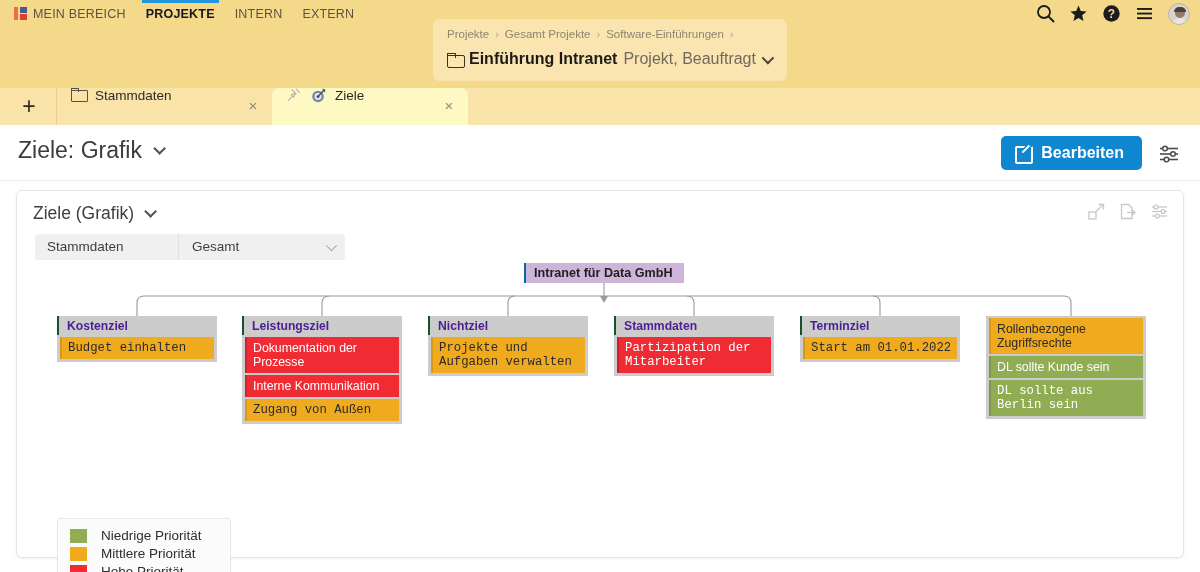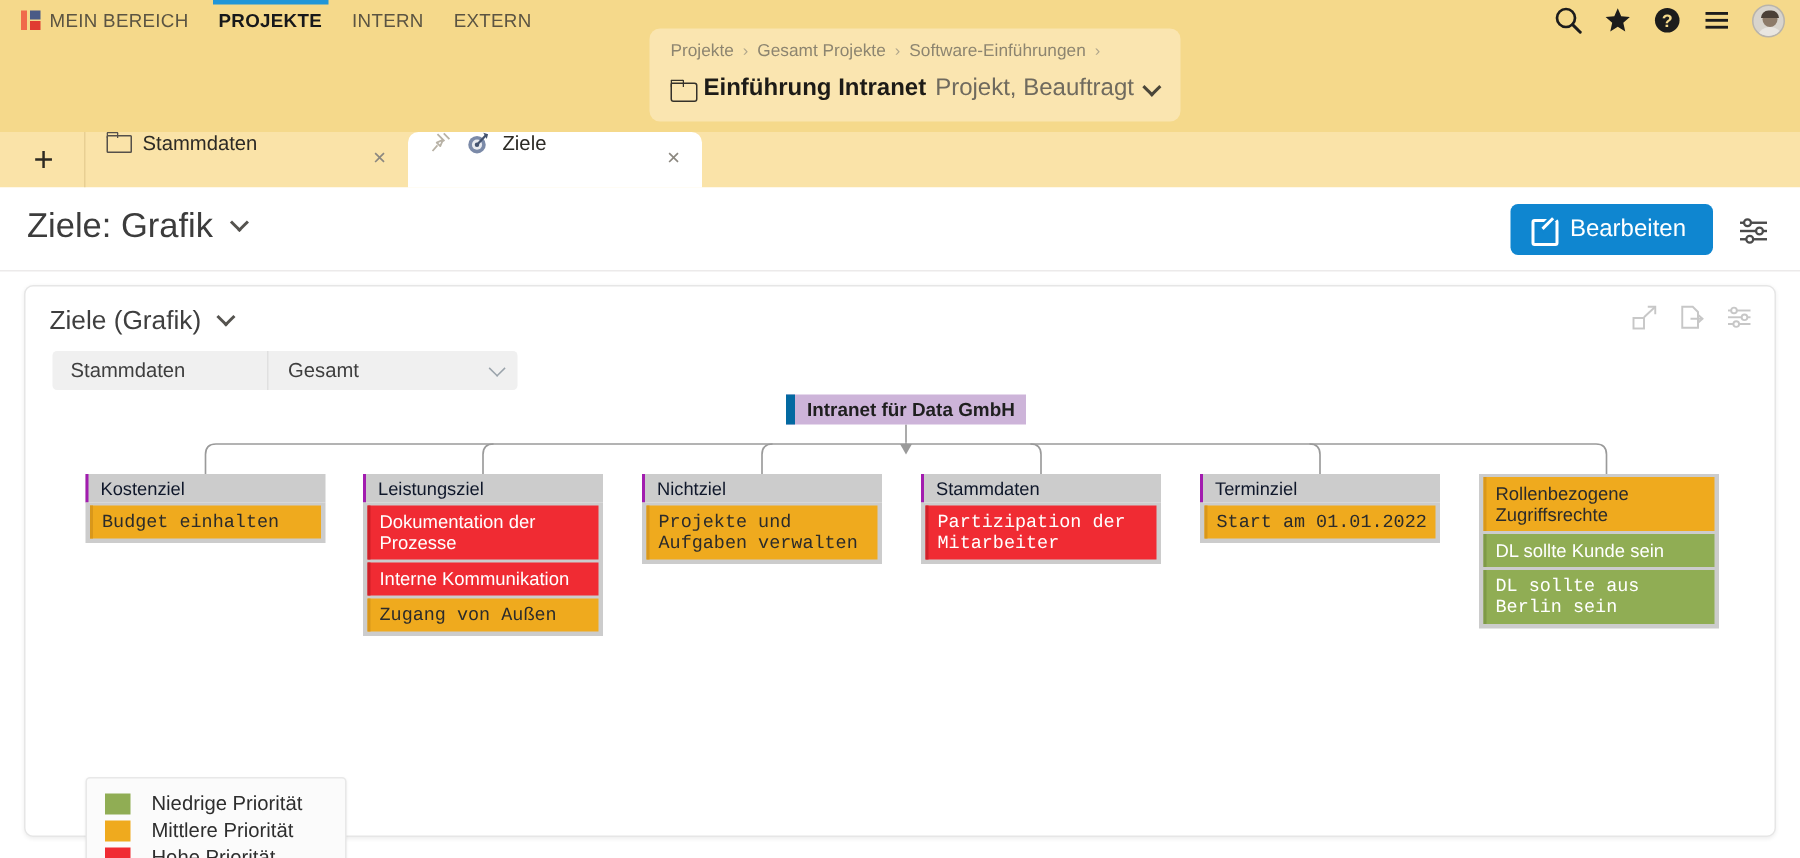--- a/index.html
+++ b/index.html
@@ -90,21 +90,21 @@
   }
   .tab {
     position: absolute; top: 0; height: 37px;
     display: flex; align-items: flex-start; gap: 9px;
     font-size: 13.5px; color: #2c2a25; cursor: pointer;
     padding: 0 12px 0 14px;
     border-left: 1px solid #e8cf93;
   }
   .tab.t1 { left: 56px; width: 216px; }
   .tab.t2 {
-    left: 272px; width: 196px; background: #ffffff;
+    left: 272px; width: 196px; background: #fef9c3;
     border-radius: 7px 7px 0 0; border-left: none;
   }
   .tab .folder2 { width: 15px; height: 12px; position: relative; flex: none; }
   .tab .folder2:before {
     content:""; position:absolute; left:0; top:2px; width:15px; height:10px;
     border:1.5px solid #55504a; border-radius:1px; }
   .tab .folder2:after {
     content:""; position:absolute; left:0; top:0; width:6px; height:3px;
     border:1.5px solid #55504a; border-bottom:none; border-radius:1px 1px 0 0; }
   .tab .x {
@@ -121,21 +121,21 @@
   .pagetitle {
     position: absolute; left: 18px; top: 12px;
     font-size: 23px; color: #3c3c3c; display: flex; align-items: center; gap: 11px;
   }
   .chev-sm { display:inline-block; width:9px; height:9px; border-right:2px solid #55534f; border-bottom:2px solid #55534f; transform: rotate(45deg) translateY(-3px); }
   .btn-edit {
     position: absolute; right: 58px; top: 136px - 136px; top: 11px;
     height: 34px; padding: 0 18px 0 14px; border-radius: 5px;
     background: #0f86d0; color: #fff; font-size: 16px;
     display: flex; align-items: center; gap: 9px; cursor: pointer; border: none;
-    font-family: "Liberation Sans", sans-serif; font-weight: 400;
+    font-family: "Liberation Sans", sans-serif; font-weight: 700;
   }
   .pencil-box { width:17px; height:17px; position:relative; flex:none; }
   .pencil-box:before { content:""; position:absolute; left:0; top:1px; width:14px; height:14px; border:2px solid #fff; border-radius:2px; }
   .pencil-box:after { content:""; position:absolute; left:6px; top:3px; width:10px; height:2.4px; background:#fff; transform: rotate(-45deg); box-shadow: 0 0 0 1.5px #0f86d0; }
   .sliders-hdr { position: absolute; right: 20px; top: 19px; cursor: pointer; }
 
   
   .card {
     position: absolute; left: 16px; top: 190px; width: 1168px; height: 368px;
     background: #ffffff; border: 1px solid #e6e6e6; border-radius: 6px;
@@ -161,31 +161,31 @@
   .filterbar .fc { width: 30px; display:flex; align-items:center; justify-content:center; cursor:pointer; }
   .chev-l { display:inline-block; width:8px; height:8px; border-right:1.6px solid #9aa3ab; border-bottom:1.6px solid #9aa3ab; transform: rotate(45deg) translateY(-2px); }
 
   
   .diagram { position: absolute; left: 0; top: 72px; width: 1168px; height: 296px; }
   .rootnode {
     position: absolute; left: 521px; top: 205px; top: 0; left: 507px;
     width: 160px; height: 20px;
     background: #cdb4d9; color: #1f1f1f; font-size: 12.6px; font-weight: bold;
     display: flex; align-items: center; padding-left: 8px;
-    border-left: 6px solid #0369a1;
+    border-left: 2px solid #0369a1;
   }
   svg.links { position: absolute; left: 0; top: 0; width: 1168px; height: 296px; pointer-events: none; }
 
   .col {
     position: absolute; top: 53px; width: 160px;
   }
   .col .hdr {
-    height: 19px; background: #cccccc; color: #0f172a;
-    font-size: 12.2px; font-weight: normal; display: flex; align-items: center;
-    padding-left: 8px; border-left: 2px solid #a21caf;
+    height: 19px; background: #cccccc; color: #4c1d95;
+    font-size: 12.2px; font-weight: bold; display: flex; align-items: center;
+    padding-left: 8px; border-left: 2px solid #14532d;
   }
   .col .body { background: #cccccc; padding: 2px 3px 3px 3px; }
   .node {
     font-size: 12.3px; color: #ffffff; line-height: 14px;
     padding: 4px 5px 4px 6px; margin-bottom: 2px;
     border-left: 2px solid rgba(0,0,0,.18);
   }
   .node:last-child { margin-bottom: 0; font-family: Liberation Mono, monospace; }
   .node.p-low  { background: #90ad54; border-left-color:#7e9a47; }
   .node.p-mid  { background: #efaa1e; color: #2b2b2b; border-left-color:#d9971a; }

